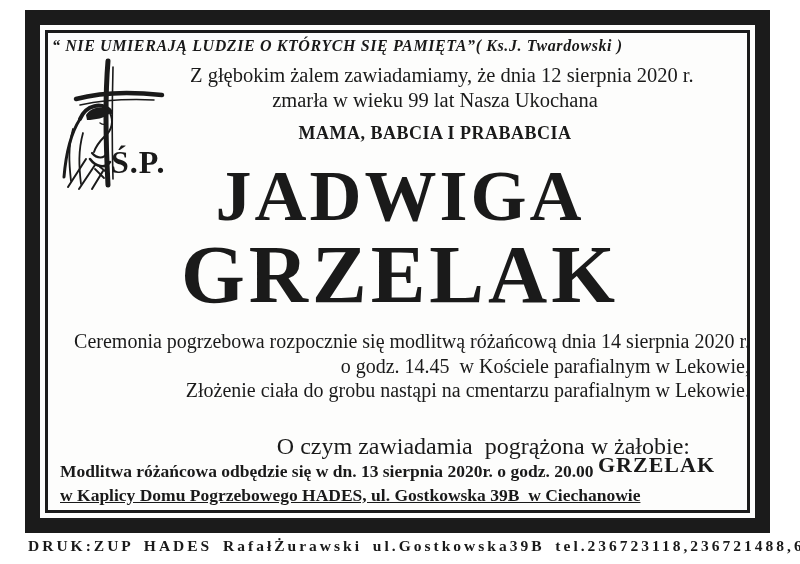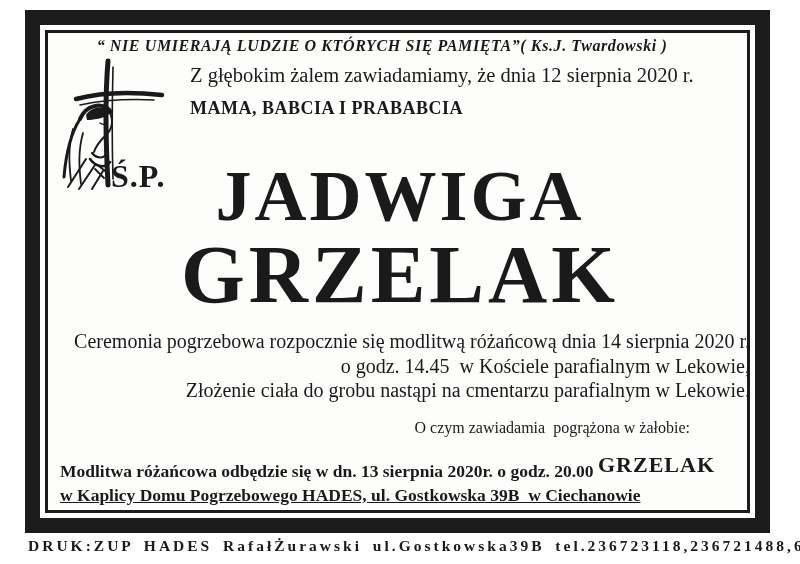--- a/index.html
+++ b/index.html
@@ -2,61 +2,61 @@
 <html><head>
 <meta charset="utf-8">
 <style>
   html,body{margin:0;padding:0;}
   body{
     width:800px;height:564px;position:relative;overflow:hidden;
     background:#ffffff;
     font-family:"Liberation Serif","DejaVu Serif",serif;
     color:#1a1a1a;
   }
-  .abs{position:absolute;white-space:pre;text-align:center;}
+  .abs{position:absolute;white-space:pre;}
   
   .frame-thick{
     position:absolute;left:25px;top:10px;width:745px;height:523px;
     box-sizing:border-box;border:15px solid #1b1b1b;
     background:#fdfdfc;
   }
   .frame-thin{
     position:absolute;left:45px;top:30px;width:705px;height:483px;
     box-sizing:border-box;border:3px solid #1b1b1b;
   }
   
   .quote{
     left:52px;top:37px;width:660px;
     font-size:16px;font-weight:bold;font-style:italic;
     letter-spacing:0.6px;
   }
   .intro{
     position:absolute;left:190px;top:63px;width:490px;
-    text-align:left;
+    text-align:center;
   }
   .intro .l1,.intro .l2{font-size:20.5px;line-height:25px;white-space:pre;}
   .intro .l3{font-size:18px;line-height:24px;font-weight:bold;letter-spacing:0.5px;white-space:pre;margin-top:8px;}
   .sp{
     left:111px;top:144px;
-    font-size:32px;font-weight:bold;letter-spacing:1px;margin-top:14px;
+    font-size:32px;font-weight:bold;letter-spacing:1px;
   }
   .name{
     position:absolute;left:0;width:800px;text-align:center;
     font-weight:bold;line-height:1;
   }
   .name.first{top:160px;font-size:72px;letter-spacing:3px;}
   .name.last{top:234px;font-size:82px;letter-spacing:4px;}
   .ceremony{
     position:absolute;left:50px;top:329px;width:700px;
     text-align:right;font-size:20px;line-height:24.5px;
   }
   .ceremony div{white-space:pre;}
   .closing-notice{
-    right:110px;top:419px;
-    font-size:16px;
+    right:110px;top:433px;
+    font-size:24px;
   }
   .closing-signature{
     right:85px;top:452px;
     font-size:22px;font-weight:bold;letter-spacing:1px;
   }
   .rosary1{
     left:60px;top:461px;
     font-size:17.5px;font-weight:bold;
   }
   .rosary2{
@@ -104,20 +104,21 @@
     <path d="M29,132 L45,108" stroke-width="2"></path>
     <path d="M42,132 L53,114" stroke-width="2"></path>
   </g>
   <path d="M36,58 C43,48 56,49 60,56 C55,61 45,63 37,63 Z" fill="#1a1a1a"></path>
 </svg>
 
 <div class="abs sp">Ś.P.</div>
 
 <div class="intro">
   <div class="l1">Z głębokim żalem zawiadamiamy, że dnia 12 sierpnia 2020 r.</div>
+  <div class="l2">zmarła w wieku 99 lat Nasza Ukochana</div>
   <div class="l3">MAMA, BABCIA I PRABABCIA</div>
 </div>
 
 <div class="name first">JADWIGA</div>
 <div class="name last">GRZELAK</div>
 
 <div class="ceremony">
   <div>Ceremonia pogrzebowa rozpocznie się modlitwą różańcową dnia 14 sierpnia 2020 r.</div>
   <div>o godz. 14.45  w Kościele parafialnym w Lekowie,</div>
   <div>Złożenie ciała do grobu nastąpi na cmentarzu parafialnym w Lekowie.</div>

